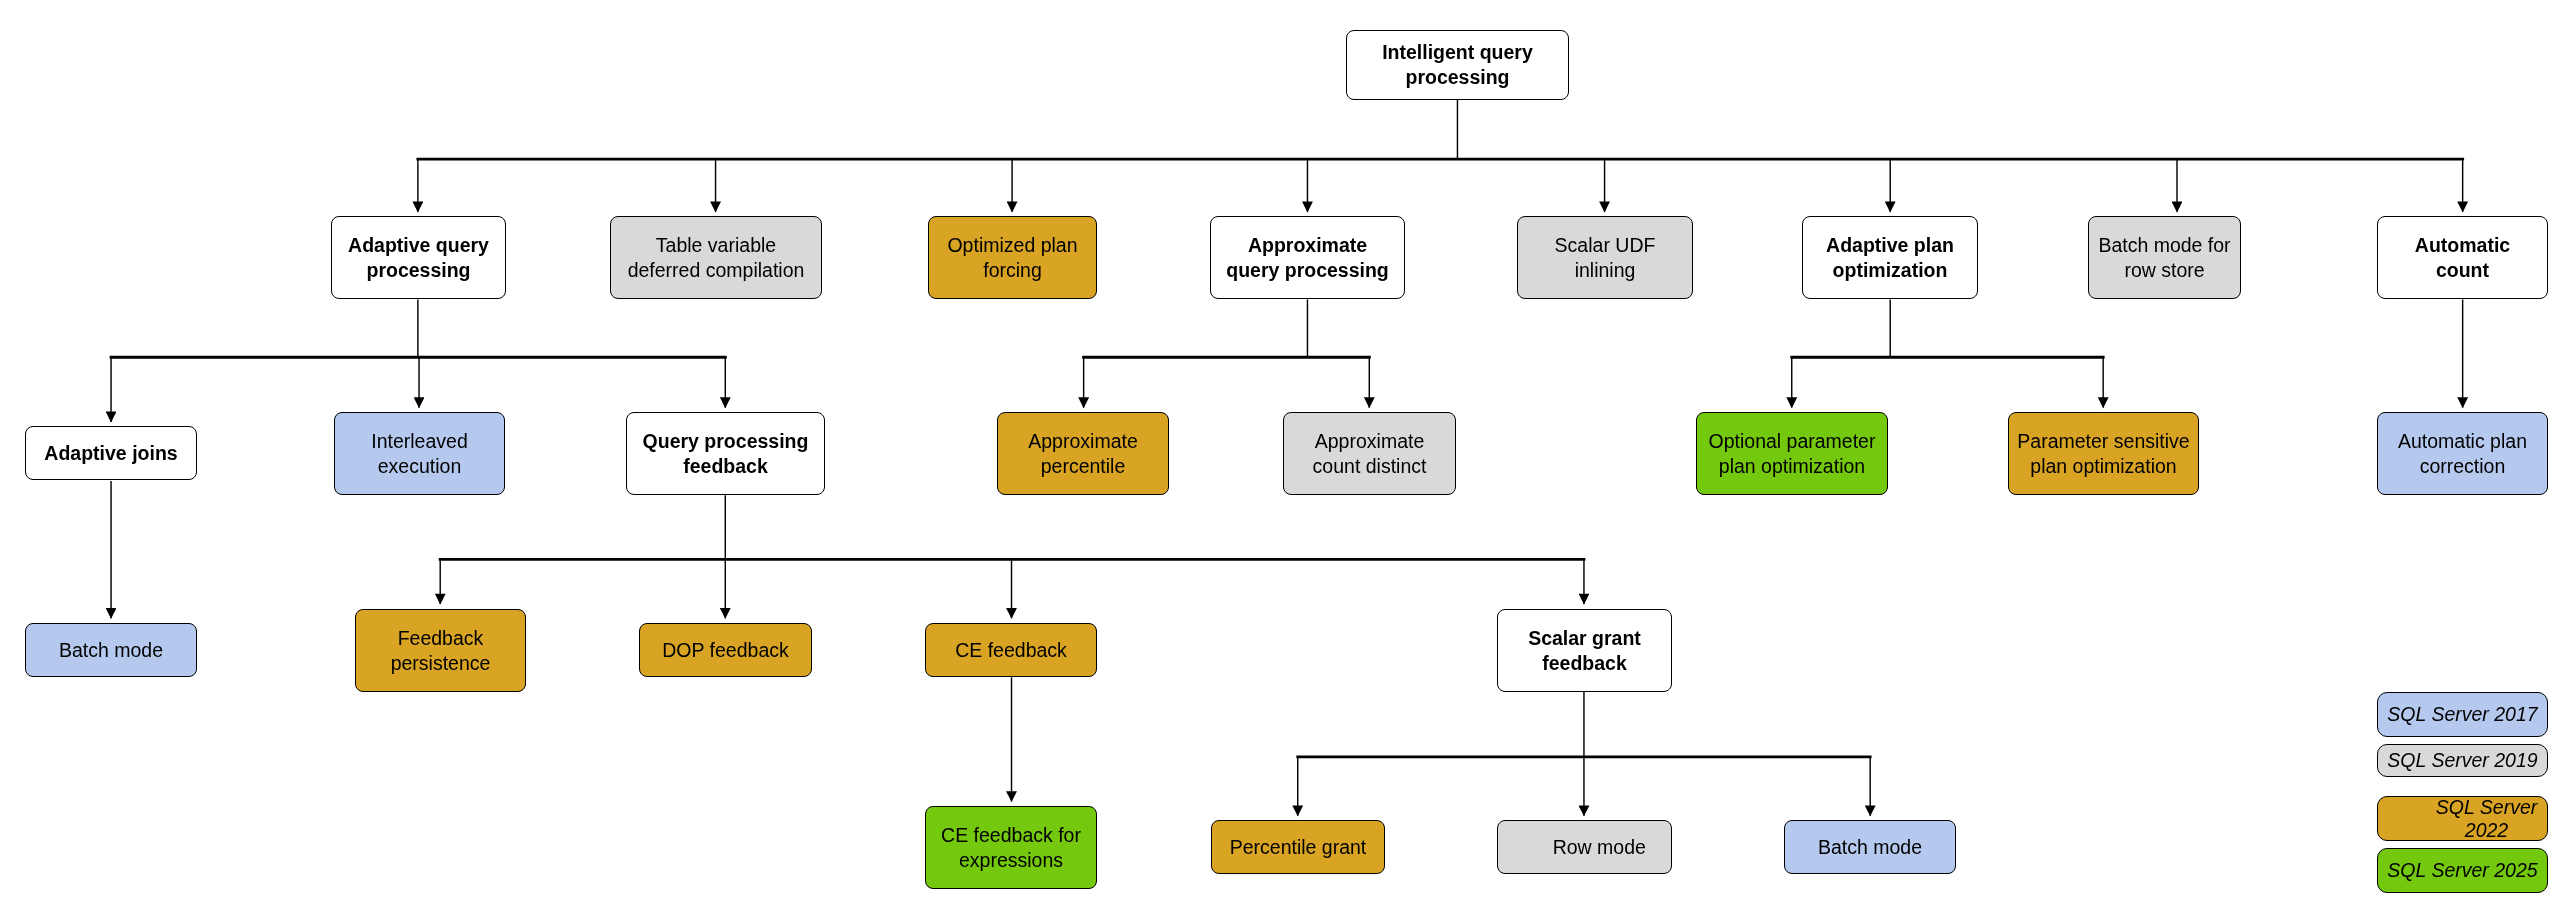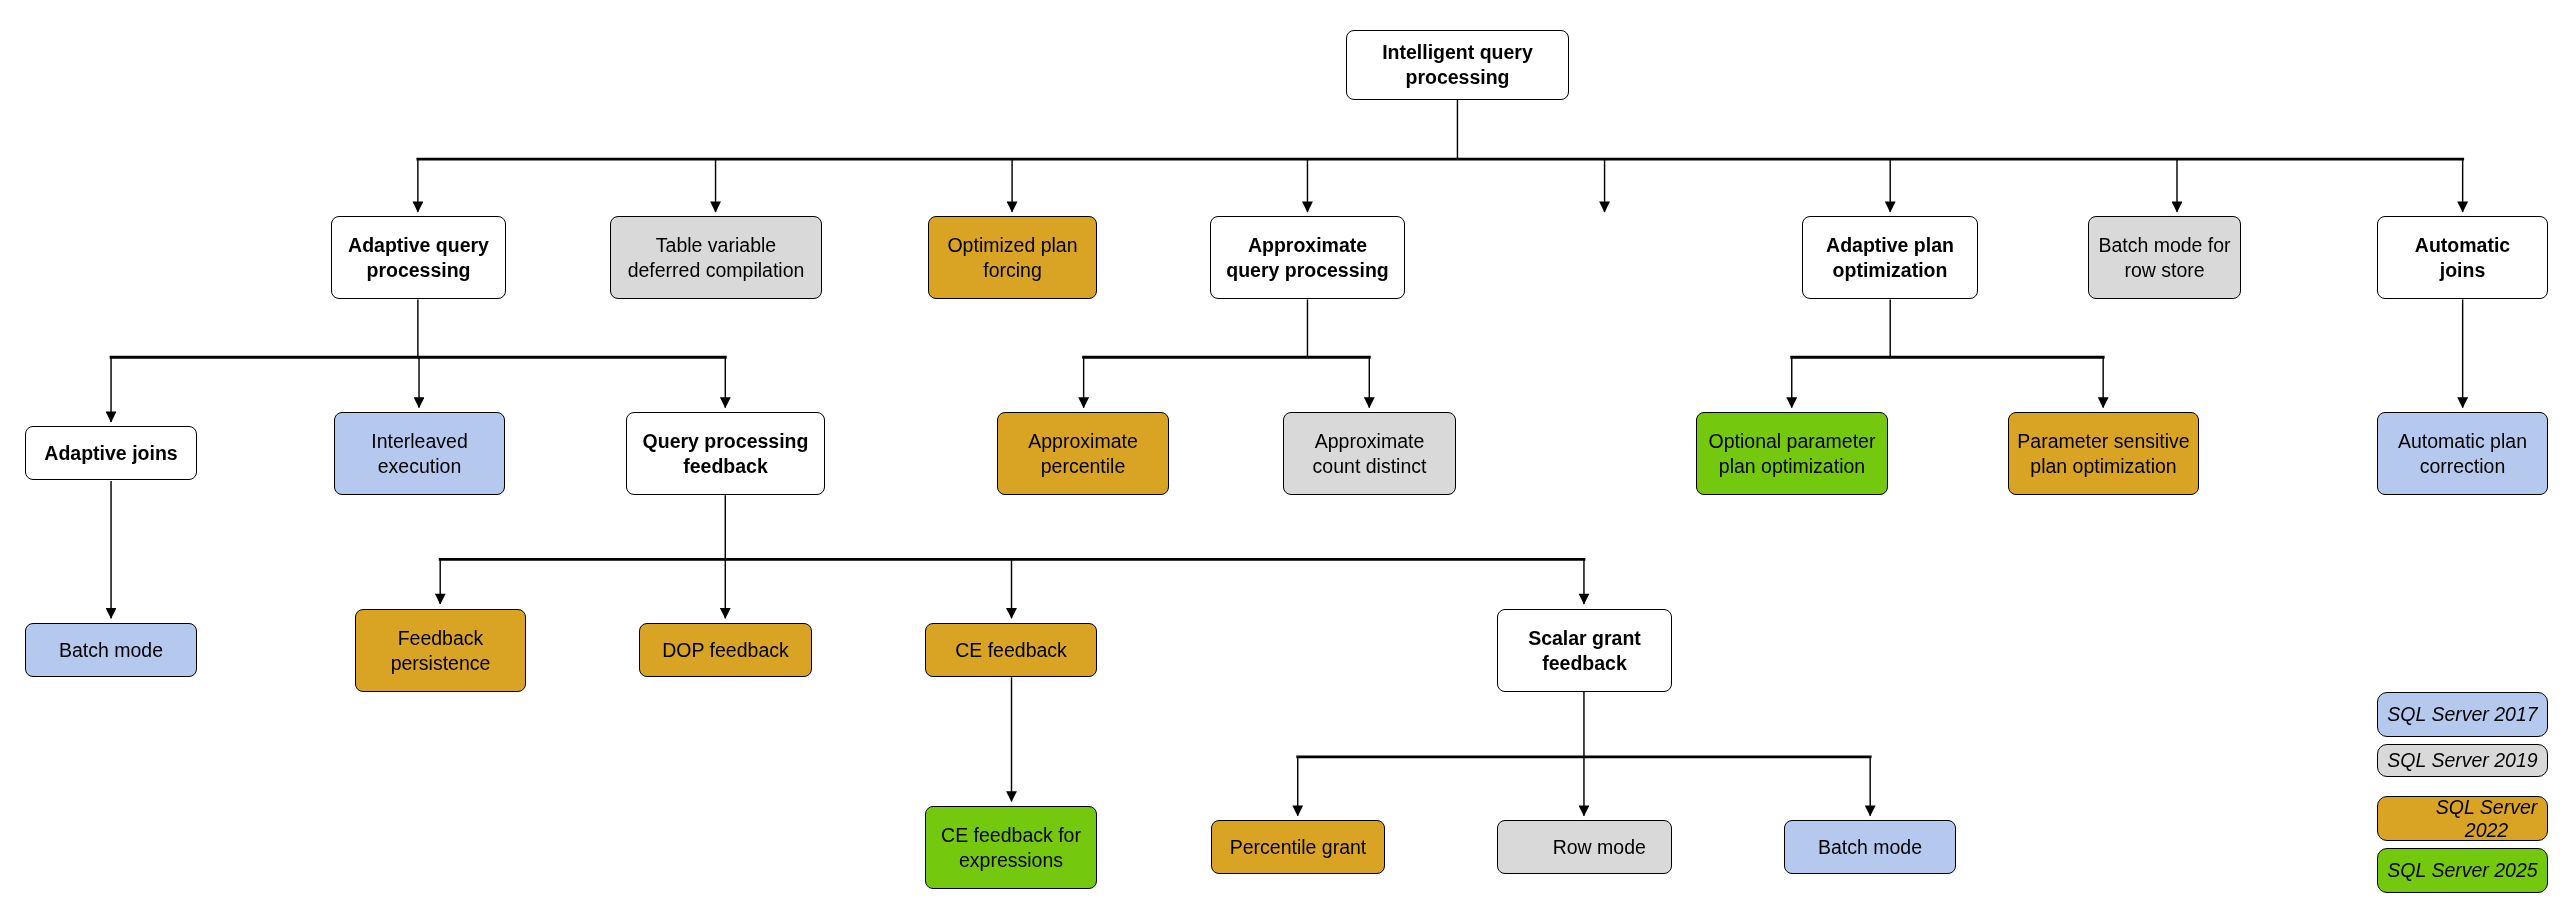--- a/index.html
+++ b/index.html
@@ -118,26 +118,28 @@
 <div class="node bold" style="left: 1346px; top: 30px; width: 223px; height: 70px; background: rgb(255, 255, 255);">Intelligent query
 processing</div>
     <div class="node bold" style="left: 331px; top: 216px; width: 175px; height: 83px; background: rgb(255, 255, 255);">Adaptive query
 processing</div>
     <div class="node" style="left: 610px; top: 216px; width: 212px; height: 83px; background: rgb(217, 217, 217);">Table variable
 deferred compilation</div>
     <div class="node" style="left: 928px; top: 216px; width: 169px; height: 83px; background: rgb(217, 164, 36);">Optimized plan
 forcing</div>
     <div class="node bold" style="left: 1210px; top: 216px; width: 195px; height: 83px; background: rgb(255, 255, 255);">Approximate
 query processing</div>
+    <div class="node" style="left: 1517px; top: 216px; width: 176px; height: 83px; background: rgb(217, 217, 217);">Scalar UDF
+inlining</div>
     <div class="node bold" style="left: 1802px; top: 216px; width: 176px; height: 83px; background: rgb(255, 255, 255);">Adaptive plan
 optimization</div>
     <div class="node" style="left: 2088px; top: 216px; width: 153px; height: 83px; background: rgb(217, 217, 217);">Batch mode for
 row store</div>
     <div class="node bold" style="left: 2377px; top: 216px; width: 171px; height: 83px; background: rgb(255, 255, 255);">Automatic
-joins</div>
+count</div>
     <div class="node bold" style="left: 25px; top: 426px; width: 172px; height: 54px; background: rgb(255, 255, 255);">Adaptive joins</div>
     <div class="node" style="left: 334px; top: 412px; width: 171px; height: 83px; background: rgb(181, 200, 238);">Interleaved
 execution</div>
     <div class="node bold" style="left: 626px; top: 412px; width: 199px; height: 83px; background: rgb(255, 255, 255);">Query processing
 feedback</div>
     <div class="node" style="left: 997px; top: 412px; width: 172px; height: 83px; background: rgb(217, 164, 36);">Approximate
 percentile</div>
     <div class="node" style="left: 1283px; top: 412px; width: 173px; height: 83px; background: rgb(217, 217, 217);">Approximate
 count distinct</div>
     <div class="node" style="left: 1696px; top: 412px; width: 192px; height: 83px; background: rgb(116, 200, 14);">Optional parameter

